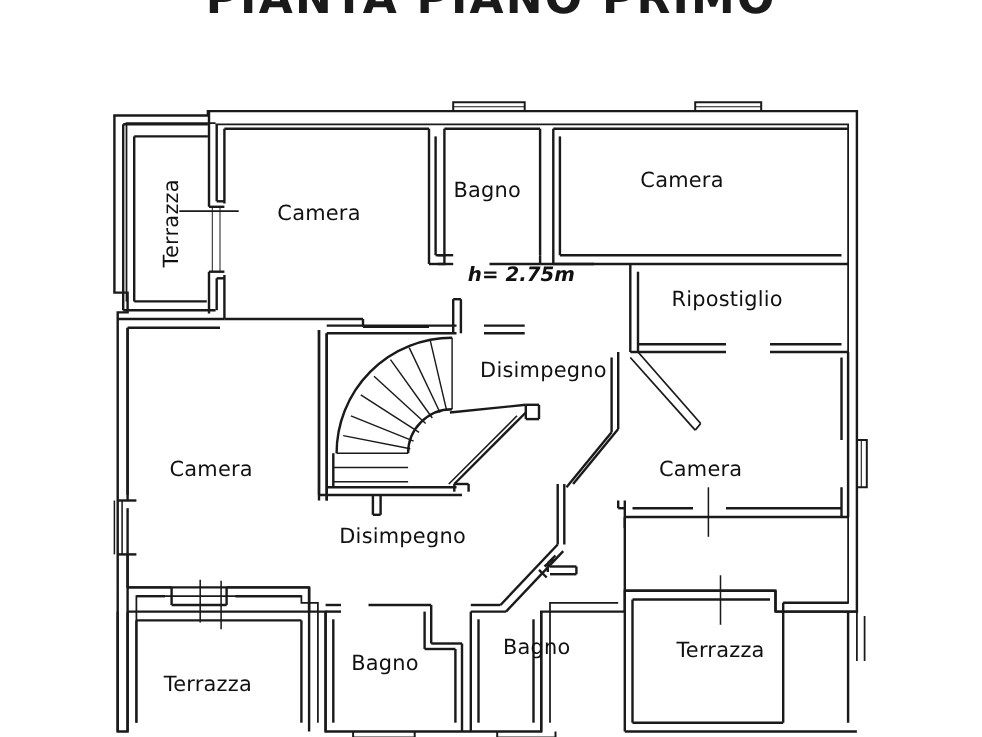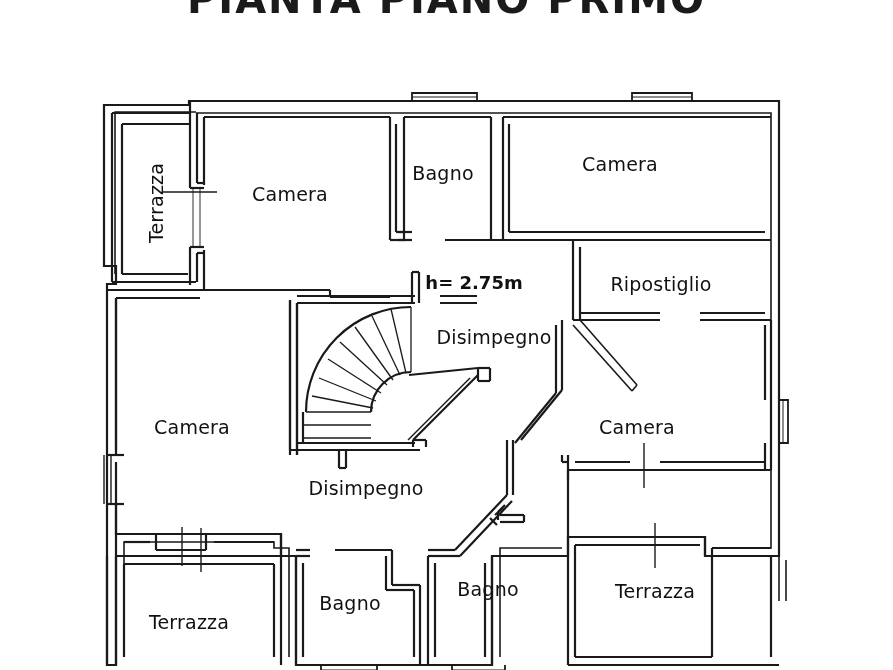--- a/index.html
+++ b/index.html
@@ -368,33 +368,33 @@
   </svg>
 
   <div class="room-label vertical" style="left:156px; top:203px;">Terrazza</div>
 
   <div class="room-label" style="left:290px; top:194px;">Camera</div>
 
   <div class="room-label" style="left:443px; top:173px;">Bagno</div>
 
   <div class="room-label" style="left:620px; top:164px;">Camera</div>
 
-  <div class="room-label" style="left:661px; top:284px;">Ripostiglio</div>
+  <div class="room-label" style="left:661px; top:272px;">Ripostiglio</div>
 
   <div class="room-label" style="left:494px; top:337px;">Disimpegno</div>
 
   <div class="room-label" style="left:366px; top:488px;">Disimpegno</div>
 
   <div class="room-label" style="left:192px; top:427px;">Camera</div>
 
   <div class="room-label" style="left:637px; top:427px;">Camera</div>
 
   <div class="room-label" style="left:189px; top:622px;">Terrazza</div>
 
   <div class="room-label" style="left:350px; top:603px;">Bagno</div>
 
   <div class="room-label" style="left:488px; top:589px;">Bagno</div>
 
   <div class="room-label" style="left:655px; top:591px;">Terrazza</div>
 
-  <div class="dim-label" style="left:474px; top:282px;">h= 2.75m</div>
+  <div class="dim-label" style="left:474px; top:250px;font-style:italic;">h= 2.75m</div>
 
 </div>
 
 </body></html>

